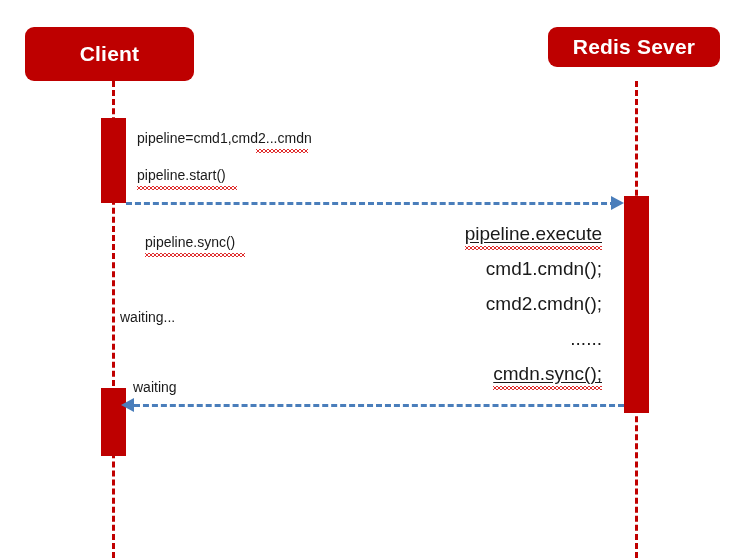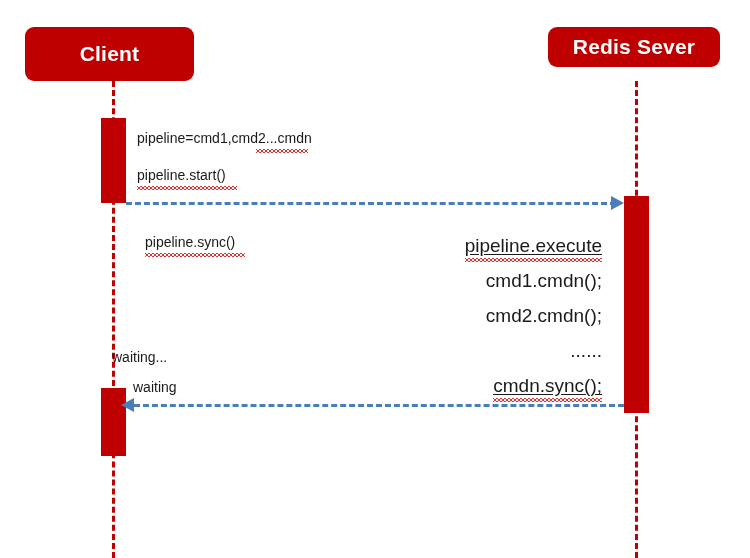--- a/index.html
+++ b/index.html
@@ -110,27 +110,27 @@
       linear-gradient(-45deg, transparent 40%, #E03030 40%, #E03030 60%, transparent 60%);
     background-size: 4px 4px;
     background-repeat: repeat-x;
   }
   .squiggle.partial { width: 52px; left: auto; right: 4px; }
   .squiggle.partial-exec { width: 100px; left: 0; }
 
   #note-pipeline-def   { left: 137px; top: 130px; }
   #note-pipeline-start { left: 137px; top: 167px; }
   #note-pipeline-sync  { left: 116px; top: 234px; margin-left: 29px; }
-  #note-waiting        { left: 112px; top: 309px; margin-top: 40px; }
+  #note-waiting        { left: 120px; top: 309px; }
   #note-results        { left: 133px; top: 379px; }
 
   #note-exec-block {
     position: absolute;
     left: 400px;
-    top: 235px;
+    top: 223px;
     width: 202px;
     text-align: right;
   }
   #note-exec-block .exec-row {
     position: relative;
     display: block;
     font-size: 19px;
     color: #1a1a1a;
     margin-bottom: 13px;
     white-space: nowrap;

